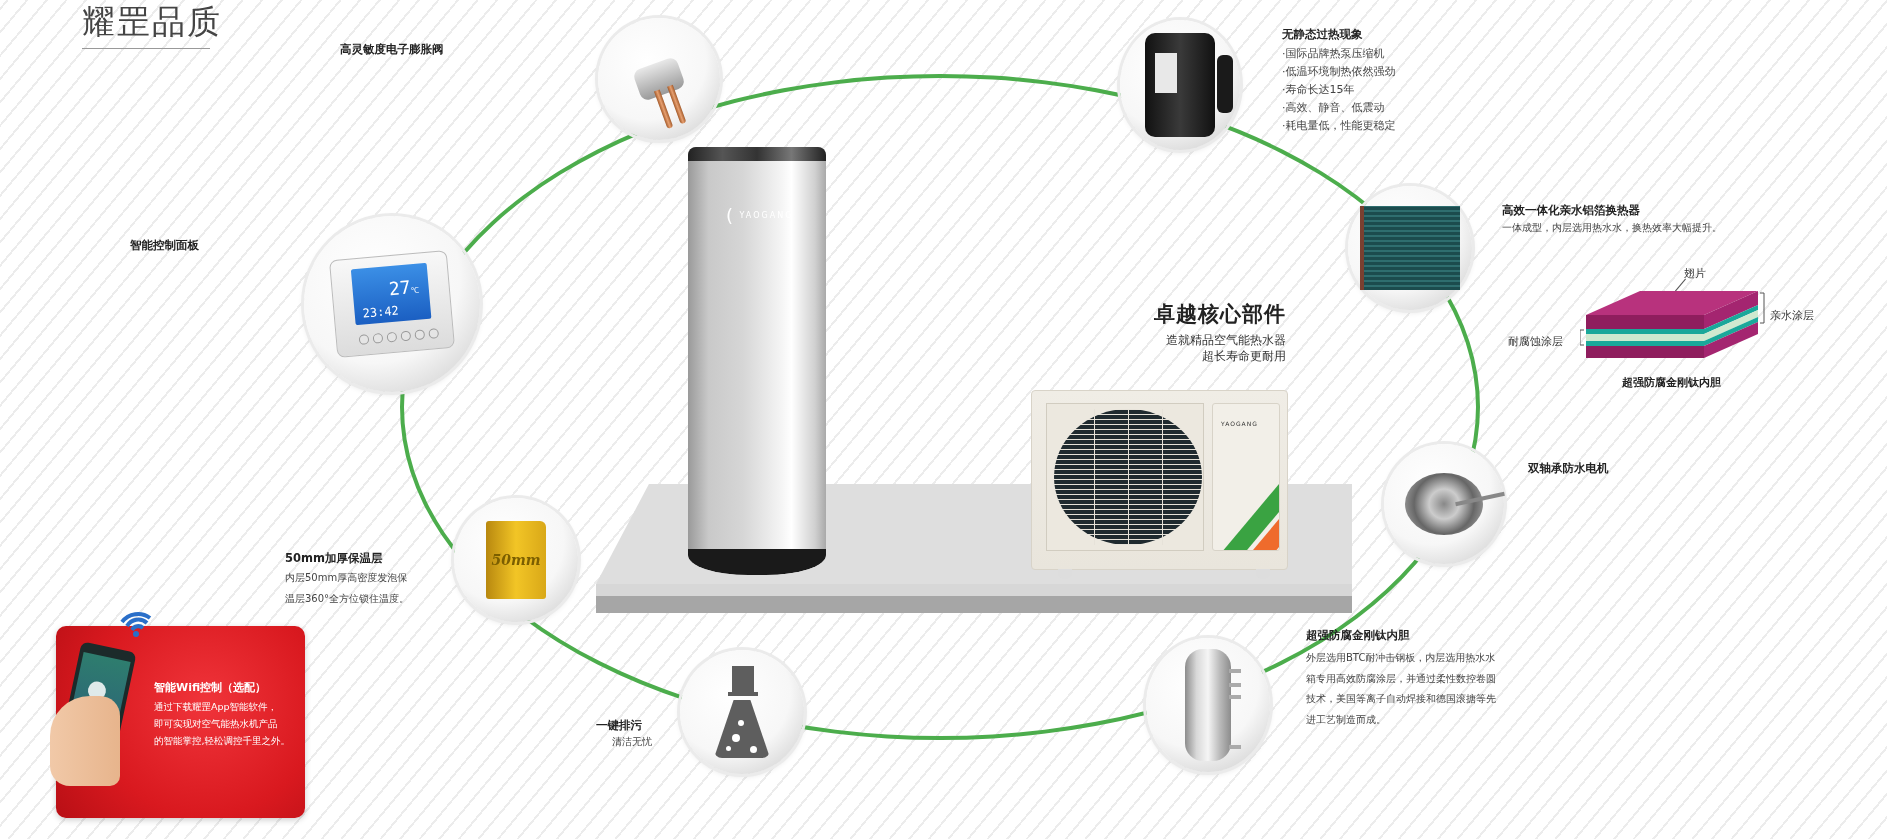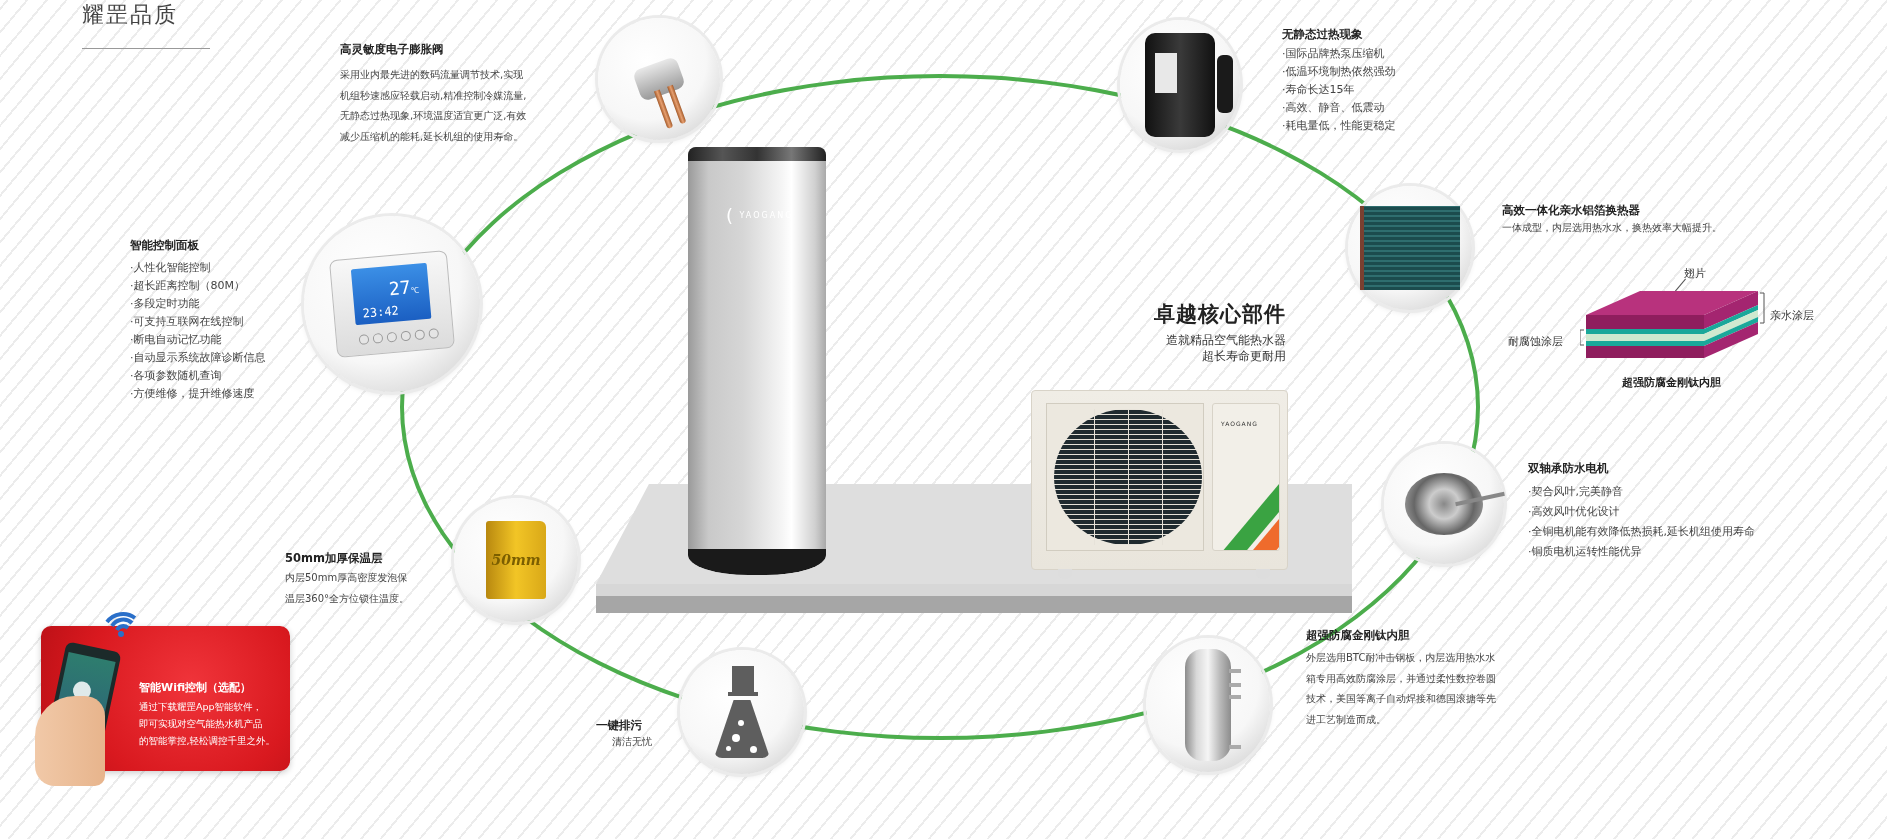--- a/index.html
+++ b/index.html
@@ -6,21 +6,21 @@
   html, body { width: 1887px; height: 839px; overflow: hidden; }
   body {
     position: relative;
     font-family: "DejaVu Sans", "Liberation Sans", sans-serif;
     color: #333;
     background-color: #ffffff;
     background-image: repeating-linear-gradient(-50deg, #ffffff 0px, #ffffff 13px, #ececec 13px, #ececec 15px);
   }
   .abs { position: absolute; }
   .page-title {
-    left: 82px; top: 0px; font-size: 22px; font-weight: 300; color: #444; letter-spacing: 2px;
+    left: 82px; top: 0px; font-size: 33px; font-weight: 300; color: #444; letter-spacing: 2px;
   }
   .title-rule { left: 82px; top: 48px; width: 128px; height: 1px; background: #999; }
 
   
   .ring { left: 400px; top: 74px; width: 1080px; height: 666px; border: 4px solid #4cad4c; border-radius: 50%; }
 
   
   .bubble {
     position: absolute; border-radius: 50%;
     background: radial-gradient(circle at 40% 35%, #ffffff 0%, #f7f7f7 55%, #dedede 78%, #f4f4f4 86%, #d5d5d5 100%);
@@ -91,21 +91,21 @@
   .flask .lip { position: absolute; left: 14px; top: 26px; width: 30px; height: 4px; background: #5e5e5e; }
   .flask .body { position: absolute; left: 0; top: 34px; width: 56px; height: 58px; background: #5e5e5e; clip-path: polygon(35% 0, 65% 0, 100% 100%, 0 100%); border-radius: 0 0 8px 8px; }
   .flask .dot { position: absolute; border-radius: 50%; background: #fff; }
   .motor { width: 78px; height: 62px; border-radius: 50%; background: radial-gradient(circle,#888 0%,#ccc 30%,#666 60%,#bbb 100%); position: relative; }
   .motor .shaft { position: absolute; left: 50px; top: 24px; width: 50px; height: 4px; background: #888; transform: rotate(-12deg); }
   .inner-tank { width: 46px; height: 112px; border-radius: 18px; background: linear-gradient(90deg,#8c8c8c,#d8d8d8,#f5f5f5,#bcbcbc,#8c8c8c); position: relative; }
   .inner-tank .pipe { position: absolute; right: -10px; width: 12px; height: 4px; background: #aaa; }
 
   
   .wifi-card {
-    left: 41px; top: 626px; width: 249px; height: 145px;
+    left: 56px; top: 626px; width: 249px; height: 192px;
     background: radial-gradient(circle at 60% 40%, #f0343a 0%, #d9191f 60%, #b80f15 100%);
     border-radius: 10px; box-shadow: 0 2px 6px rgba(0,0,0,0.2);
     overflow: visible;
   }
   .wifi-title { position: absolute; left: 98px; top: 54px; color: #fff; font-size: 11px; font-weight: bold; white-space: nowrap; }
   .wifi-desc { position: absolute; left: 98px; top: 72px; color: #fff; font-size: 9.5px; line-height: 17px; white-space: nowrap; }
   .phone { position: absolute; left: 14px; top: 20px; width: 56px; height: 108px; background: #1c2a2a; border-radius: 7px; transform: rotate(12deg); }
   .phone .scr { position: absolute; left: 4px; top: 10px; width: 48px; height: 86px; background: linear-gradient(180deg,#2e7d6e,#2c5f7a); }
   .phone .pw { position: absolute; left: 16px; top: 36px; width: 18px; height: 18px; border-radius: 50%; background: #fff; opacity: .85; }
   .hand { position: absolute; left: -6px; top: 70px; width: 70px; height: 90px; background: linear-gradient(90deg,#f1c9a8,#e7b48c); border-radius: 40px 20px 10px 20px; }
@@ -153,26 +153,20 @@
 <div class="abs core-sub" style="left:1100px; top:348px; width:186px;">超长寿命更耐用</div>
 
 <div class="bubble" style="left:598px; top:18px; width:122px; height:122px;">
   <div class="valve-body">
     <div class="copper" style="left:14px"></div>
     <div class="copper" style="left:28px"></div>
   </div>
 </div>
 <div class="abs" style="left:340px; top:42px;">
   <div class="feat-title">高灵敏度电子膨胀阀</div>
-  <div class="feat-para" style="margin-top:8px;">
-    <div>采用业内最先进的数码流量调节技术,实现</div>
-    <div>机组秒速感应轻载启动,精准控制冷媒流量,</div>
-    <div>无静态过热现象,环境温度适宜更广泛,有效</div>
-    <div>减少压缩机的能耗,延长机组的使用寿命。</div>
-  </div>
 </div>
 
 <div class="bubble" style="left:1120px; top:20px; width:120px; height:130px;">
   <div class="compressor">
     <div class="label"></div>
     <div class="acc"></div>
   </div>
 </div>
 <div class="abs" style="left:1282px; top:27px;">
   <div class="feat-title">无静态过热现象</div>
@@ -223,30 +217,20 @@
     <div class="btn" style="left:22px"></div>
     <div class="btn" style="left:36px"></div>
     <div class="btn" style="left:50px"></div>
     <div class="btn" style="left:64px"></div>
     <div class="btn" style="left:78px"></div>
     <div class="btn" style="left:92px"></div>
   </div>
 </div>
 <div class="abs" style="left:130px; top:238px;">
   <div class="feat-title">智能控制面板</div>
-  <ul class="feat-list" style="margin-top:6px;">
-    <li>·人性化智能控制</li>
-    <li>·超长距离控制（80M）</li>
-    <li>·多段定时功能</li>
-    <li>·可支持互联网在线控制</li>
-    <li>·断电自动记忆功能</li>
-    <li>·自动显示系统故障诊断信息</li>
-    <li>·各项参数随机查询</li>
-    <li>·方便维修，提升维修速度</li>
-  </ul>
 </div>
 
 <div class="bubble" style="left:454px; top:498px; width:124px; height:124px;">
   <div class="foam">
       <span>50mm</span>
     </div>
 </div>
 <div class="abs" style="left:285px; top:551px;">
   <div class="feat-title">50mm加厚保温层</div>
   <div class="feat-para" style="margin-top:2px;">
@@ -271,26 +255,20 @@
   <div class="feat-para" style="margin-left:16px; line-height:18px;">清洁无忧</div>
 </div>
 
 <div class="bubble" style="left:1384px; top:444px; width:120px; height:120px;">
   <div class="motor">
     <div class="shaft"></div>
   </div>
 </div>
 <div class="abs" style="left:1528px; top:461px;">
   <div class="feat-title">双轴承防水电机</div>
-  <ul class="feat-list" style="margin-top:6px; line-height:20px;">
-    <li style="line-height:20px">·契合风叶,完美静音</li>
-    <li style="line-height:20px">·高效风叶优化设计</li>
-    <li style="line-height:20px">·全铜电机能有效降低热损耗,延长机组使用寿命</li>
-    <li style="line-height:20px">·铜质电机运转性能优异</li>
-  </ul>
 </div>
 
 <div class="bubble" style="left:1146px; top:638px; width:124px; height:134px;">
   <div class="inner-tank">
     <div class="pipe" style="top:20px"></div>
     <div class="pipe" style="top:34px"></div>
     <div class="pipe" style="top:46px"></div>
     <div class="pipe" style="top:96px"></div>
   </div>
 </div>

